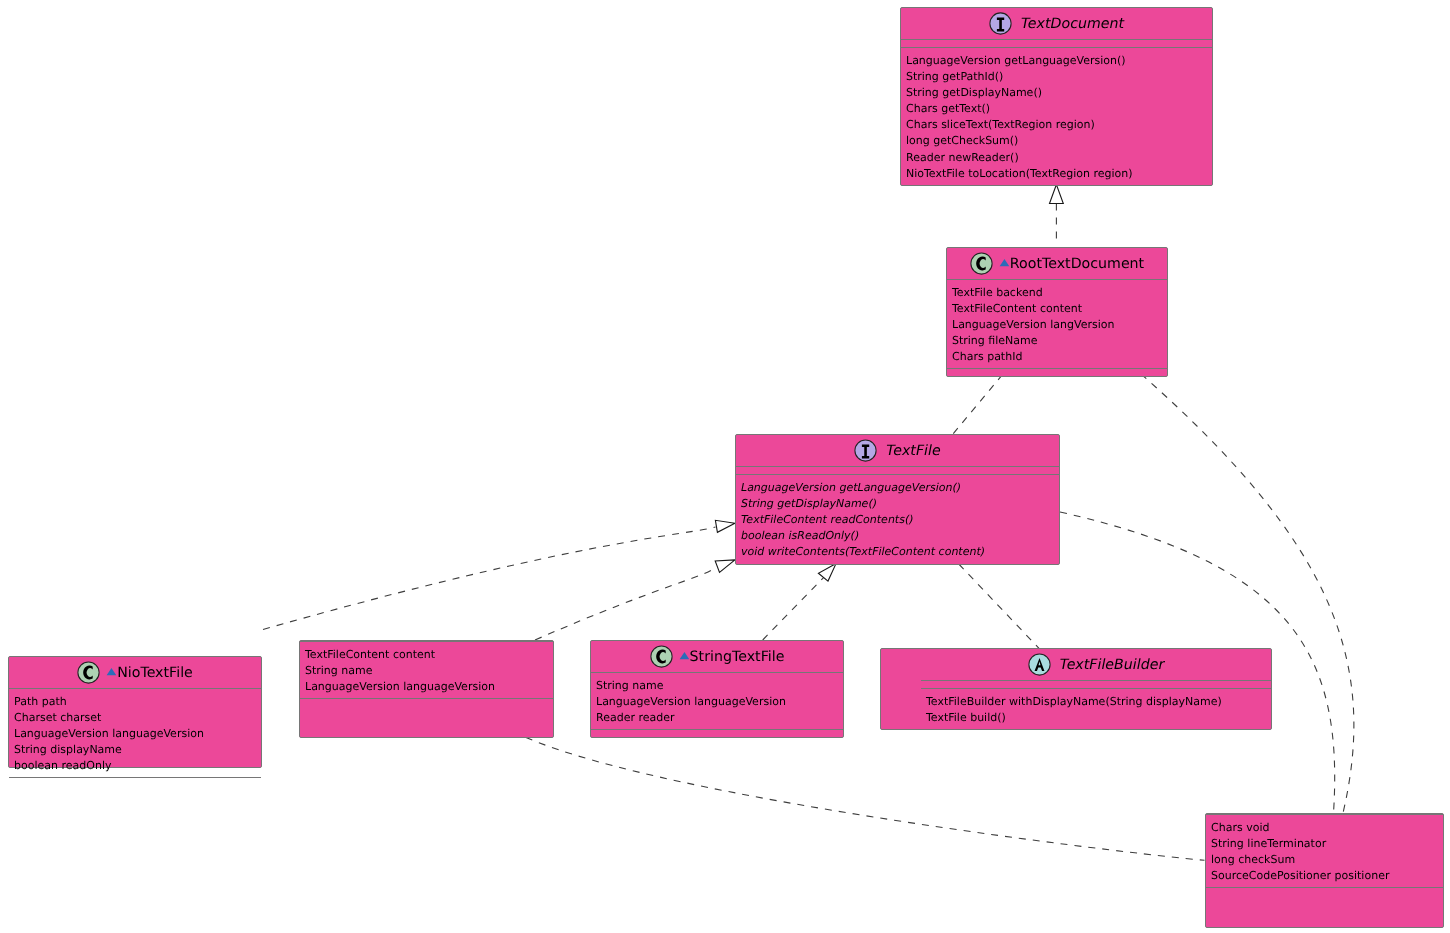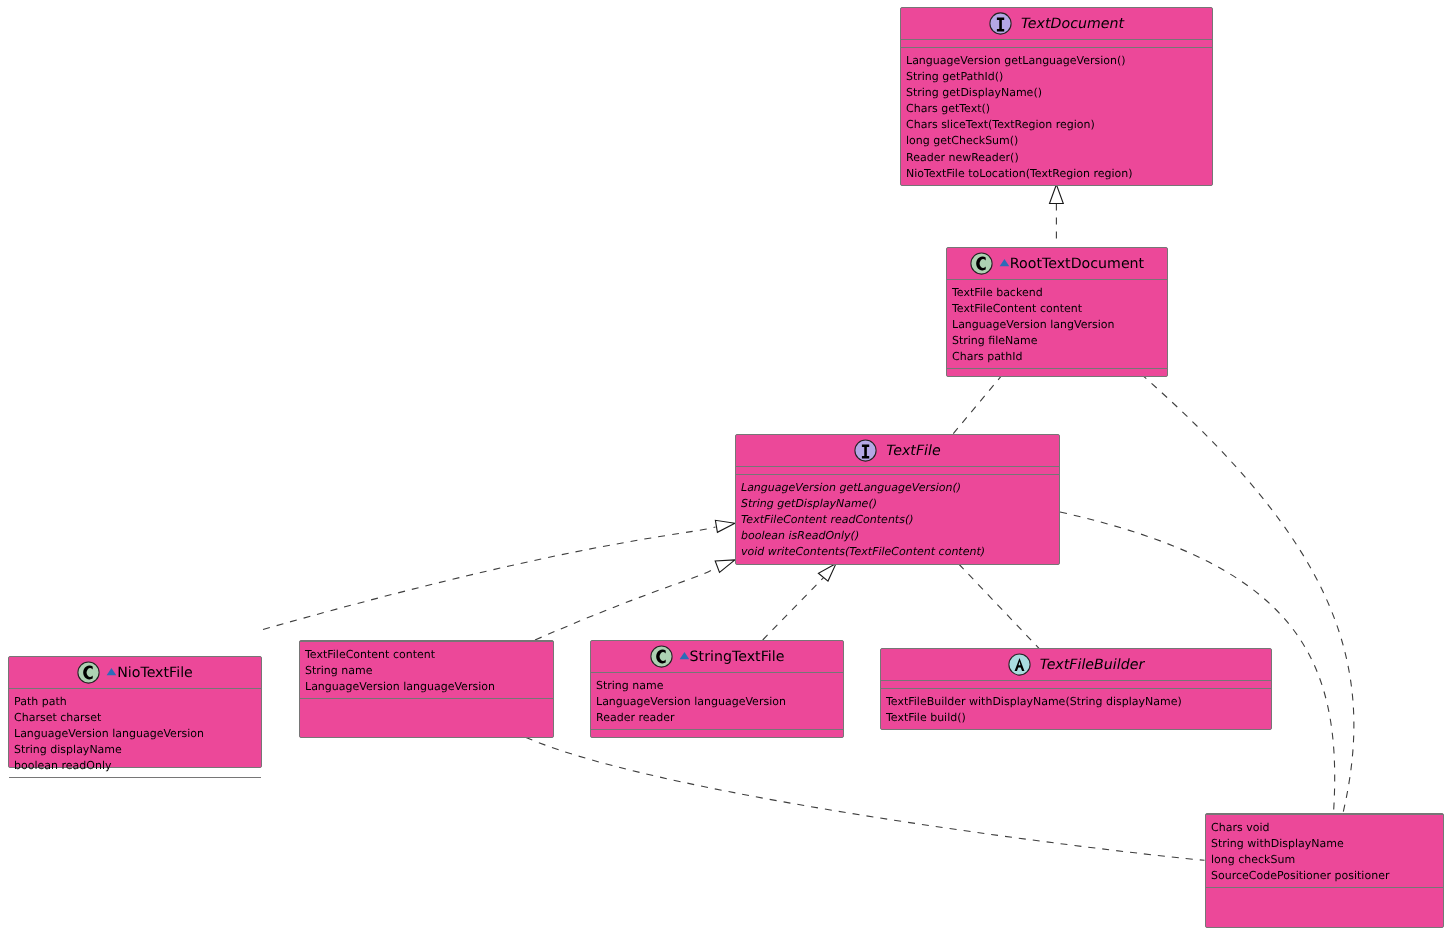--- a/index.html
+++ b/index.html
@@ -173,41 +173,41 @@
   </div>
   <div class="cls-sep"></div>
   <div class="cls-sec">
     <div class="memrow">String name</div>
     <div class="memrow">LanguageVersion languageVersion</div>
     <div class="memrow">Reader reader</div>
   </div>
   <div class="cls-sep"></div>
   <div class="cls-sec empty"></div>
 </div>
-<div class="cls" style="left:880px;top:648px;width:392px;height:82px;">
+<div class="cls" style="left:880px;top:648px;width:392px;height:82px;padding-left:40px;">
   <div class="cls-hdr">
     <svg class="stereo" viewBox="0 0 23 23" width="23" height="23">
           <circle cx="11.5" cy="11.5" r="10.6" fill="#A9DCDF" stroke="#222222" stroke-width="1.05"></circle>
           <path d="M 11.5 4.9 l 4.95 13.2 h -2.42 l -1.26 -3.6 h -2.54 l -1.26 3.6 h -2.42 z M 11.5 8.4 l -0.96 3.9 h 1.92 z" fill="#000000"></path>
         </svg>
     <span class="gap" style="width:9px"></span>
     <span class="cls-title it">TextFileBuilder</span>
   </div>
   <div class="cls-sep"></div>
   <div class="cls-sec empty"></div>
   <div class="cls-sep"></div>
   <div class="cls-sec">
     <div class="memrow">TextFileBuilder withDisplayName(String displayName)</div>
     <div class="memrow">TextFile build()</div>
   </div>
 </div>
 <div class="cls" style="left:1205px;top:813px;width:239px;height:115px;">
   <div class="cls-sep"></div>
   <div class="cls-sec">
     <div class="memrow">Chars void</div>
-    <div class="memrow">String withDisplayName</div>
+    <div class="memrow">String lineTerminator</div>
     <div class="memrow">long checkSum</div>
     <div class="memrow">SourceCodePositioner positioner</div>
   </div>
   <div class="cls-sep"></div>
   <div class="cls-sec empty"></div>
 </div>
 </div>
 
 </body></html>

